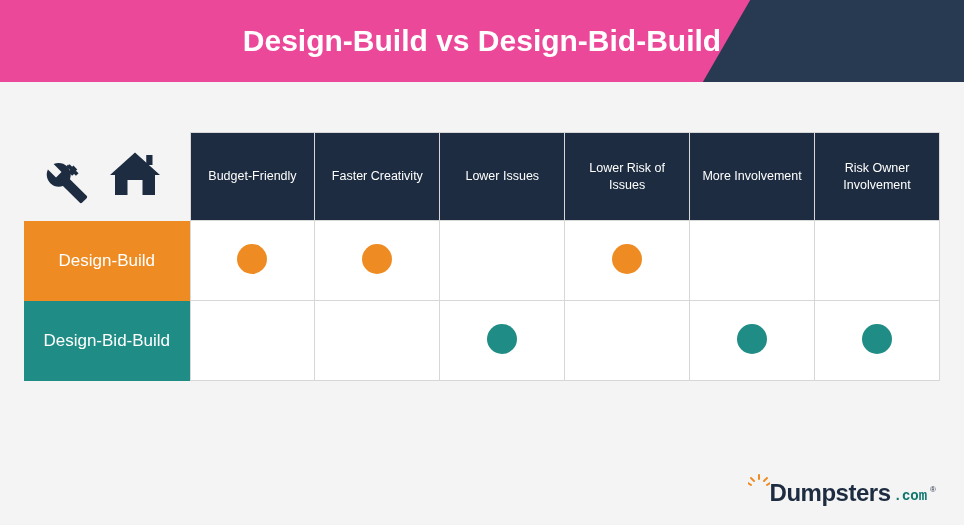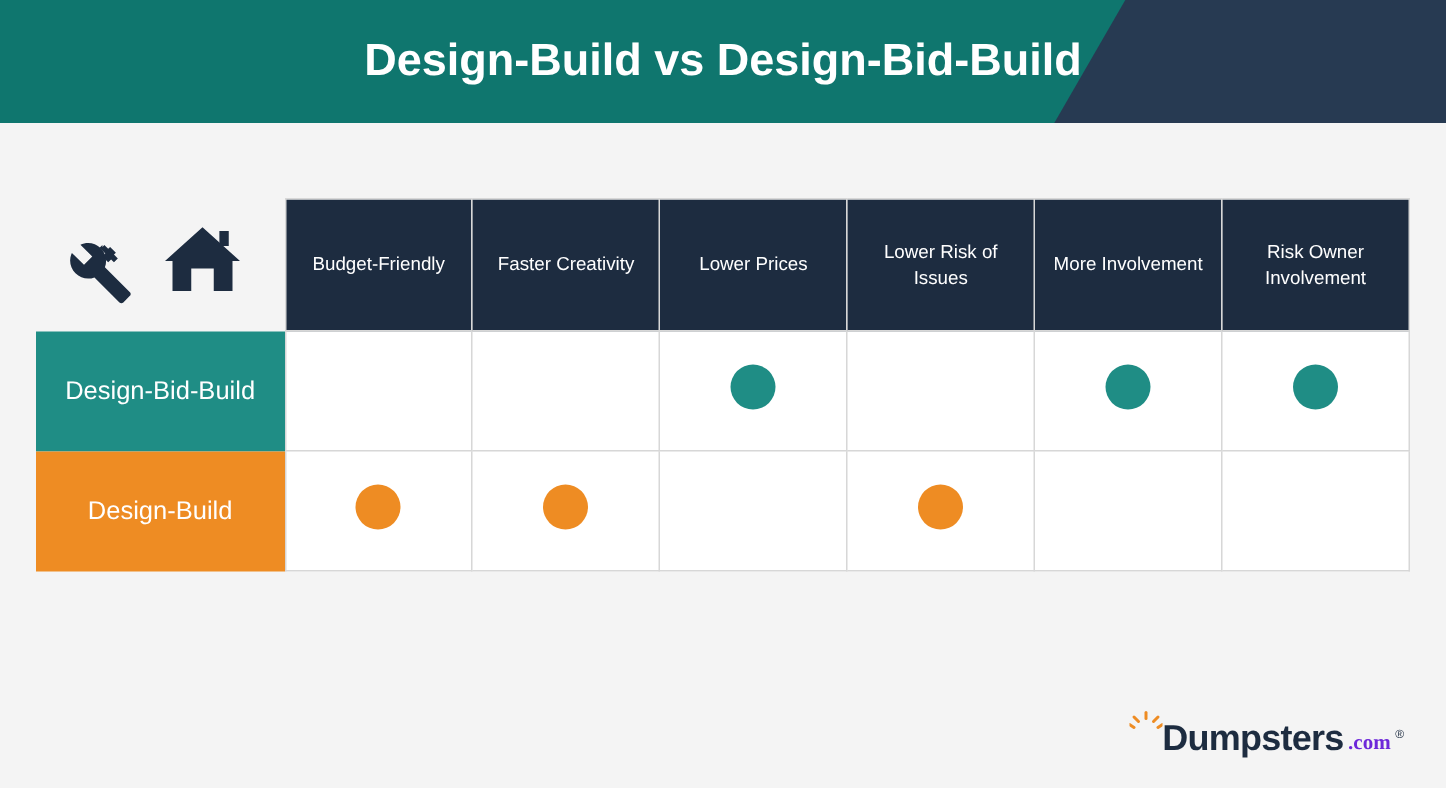--- a/index.html
+++ b/index.html
@@ -7,21 +7,21 @@
     width: 964px;
     height: 525px;
     background: #f4f4f4;
     font-family: Arial, Helvetica, sans-serif;
     position: relative;
     overflow: hidden;
   }
   .header {
     width: 100%;
     height: 82px;
-    background: #0f766e;
+    background: #ec4899;
     position: relative;
     display: flex;
     align-items: center;
     justify-content: center;
     overflow: hidden;
   }
   .header-accent {
     position: absolute;
     right: -60px;
     top: -20px;
@@ -103,24 +103,24 @@
     margin-top: 19px;
   }
   .logo-text {
     font-family: Arial, sans-serif;
     font-weight: 800;
     font-size: 24px;
     color: #1d2c40;
     letter-spacing: -0.5px;
   }
   .logo-com {
-    font-family: Liberation Serif, serif;
+    font-family: Liberation Mono, monospace;
     font-weight: 600;
     font-size: 14px;
-    color: #6d28d9;
+    color: #0f766e;
     margin-left: 1px;
     position: relative;
     top: 3px;
   }
   .logo-reg {
     font-size: 8px;
     color: #1d2c40;
     position: relative;
     top: -4px;
     margin-left: 1px;
@@ -154,44 +154,44 @@
             <span>
               <svg width="68" height="60" viewBox="0 0 24 24" fill="#1d2c40">
                 <path d="M12 3L2 12h2v8h5v-6h6v6h5v-8h2L12 3z"></path>
                 <rect x="16.5" y="4" width="2.5" height="4"></rect>
               </svg>
             </span>
           </div>
         </th>
         <th class="col-head">Budget-Friendly</th>
         <th class="col-head">Faster Creativity</th>
-        <th class="col-head">Lower Prices</th>
+        <th class="col-head">Lower Issues</th>
         <th class="col-head">Lower Risk of Issues</th>
         <th class="col-head">More Involvement</th>
         <th class="col-head">Risk Owner Involvement</th>
       </tr>
     </thead>
     <tbody>
         <tr>
-          <td class="row-label row-dbb">Design-Bid-Build</td>
-          <td class="cell"></td>
-          <td class="cell"></td>
-          <td class="cell"><span class="dot dot-teal"></span></td>
-          <td class="cell"></td>
-          <td class="cell"><span class="dot dot-teal"></span></td>
-          <td class="cell"><span class="dot dot-teal"></span></td>
-        </tr>
-        <tr>
           <td class="row-label row-db">Design-Build</td>
           <td class="cell"><span class="dot dot-orange"></span></td>
           <td class="cell"><span class="dot dot-orange"></span></td>
           <td class="cell"></td>
           <td class="cell"><span class="dot dot-orange"></span></td>
           <td class="cell"></td>
           <td class="cell"></td>
+        </tr>
+        <tr>
+          <td class="row-label row-dbb">Design-Bid-Build</td>
+          <td class="cell"></td>
+          <td class="cell"></td>
+          <td class="cell"><span class="dot dot-teal"></span></td>
+          <td class="cell"></td>
+          <td class="cell"><span class="dot dot-teal"></span></td>
+          <td class="cell"><span class="dot dot-teal"></span></td>
         </tr>
       </tbody>
   </table>
 </div>
 
 <div class="footer-logo">
   <span class="sunburst">
     <svg width="22" height="14" viewBox="0 0 22 14">
       <g stroke="#ee8c23" stroke-width="2" stroke-linecap="round" fill="none">
         <line x1="3" y1="12" x2="0" y2="10"></line>

